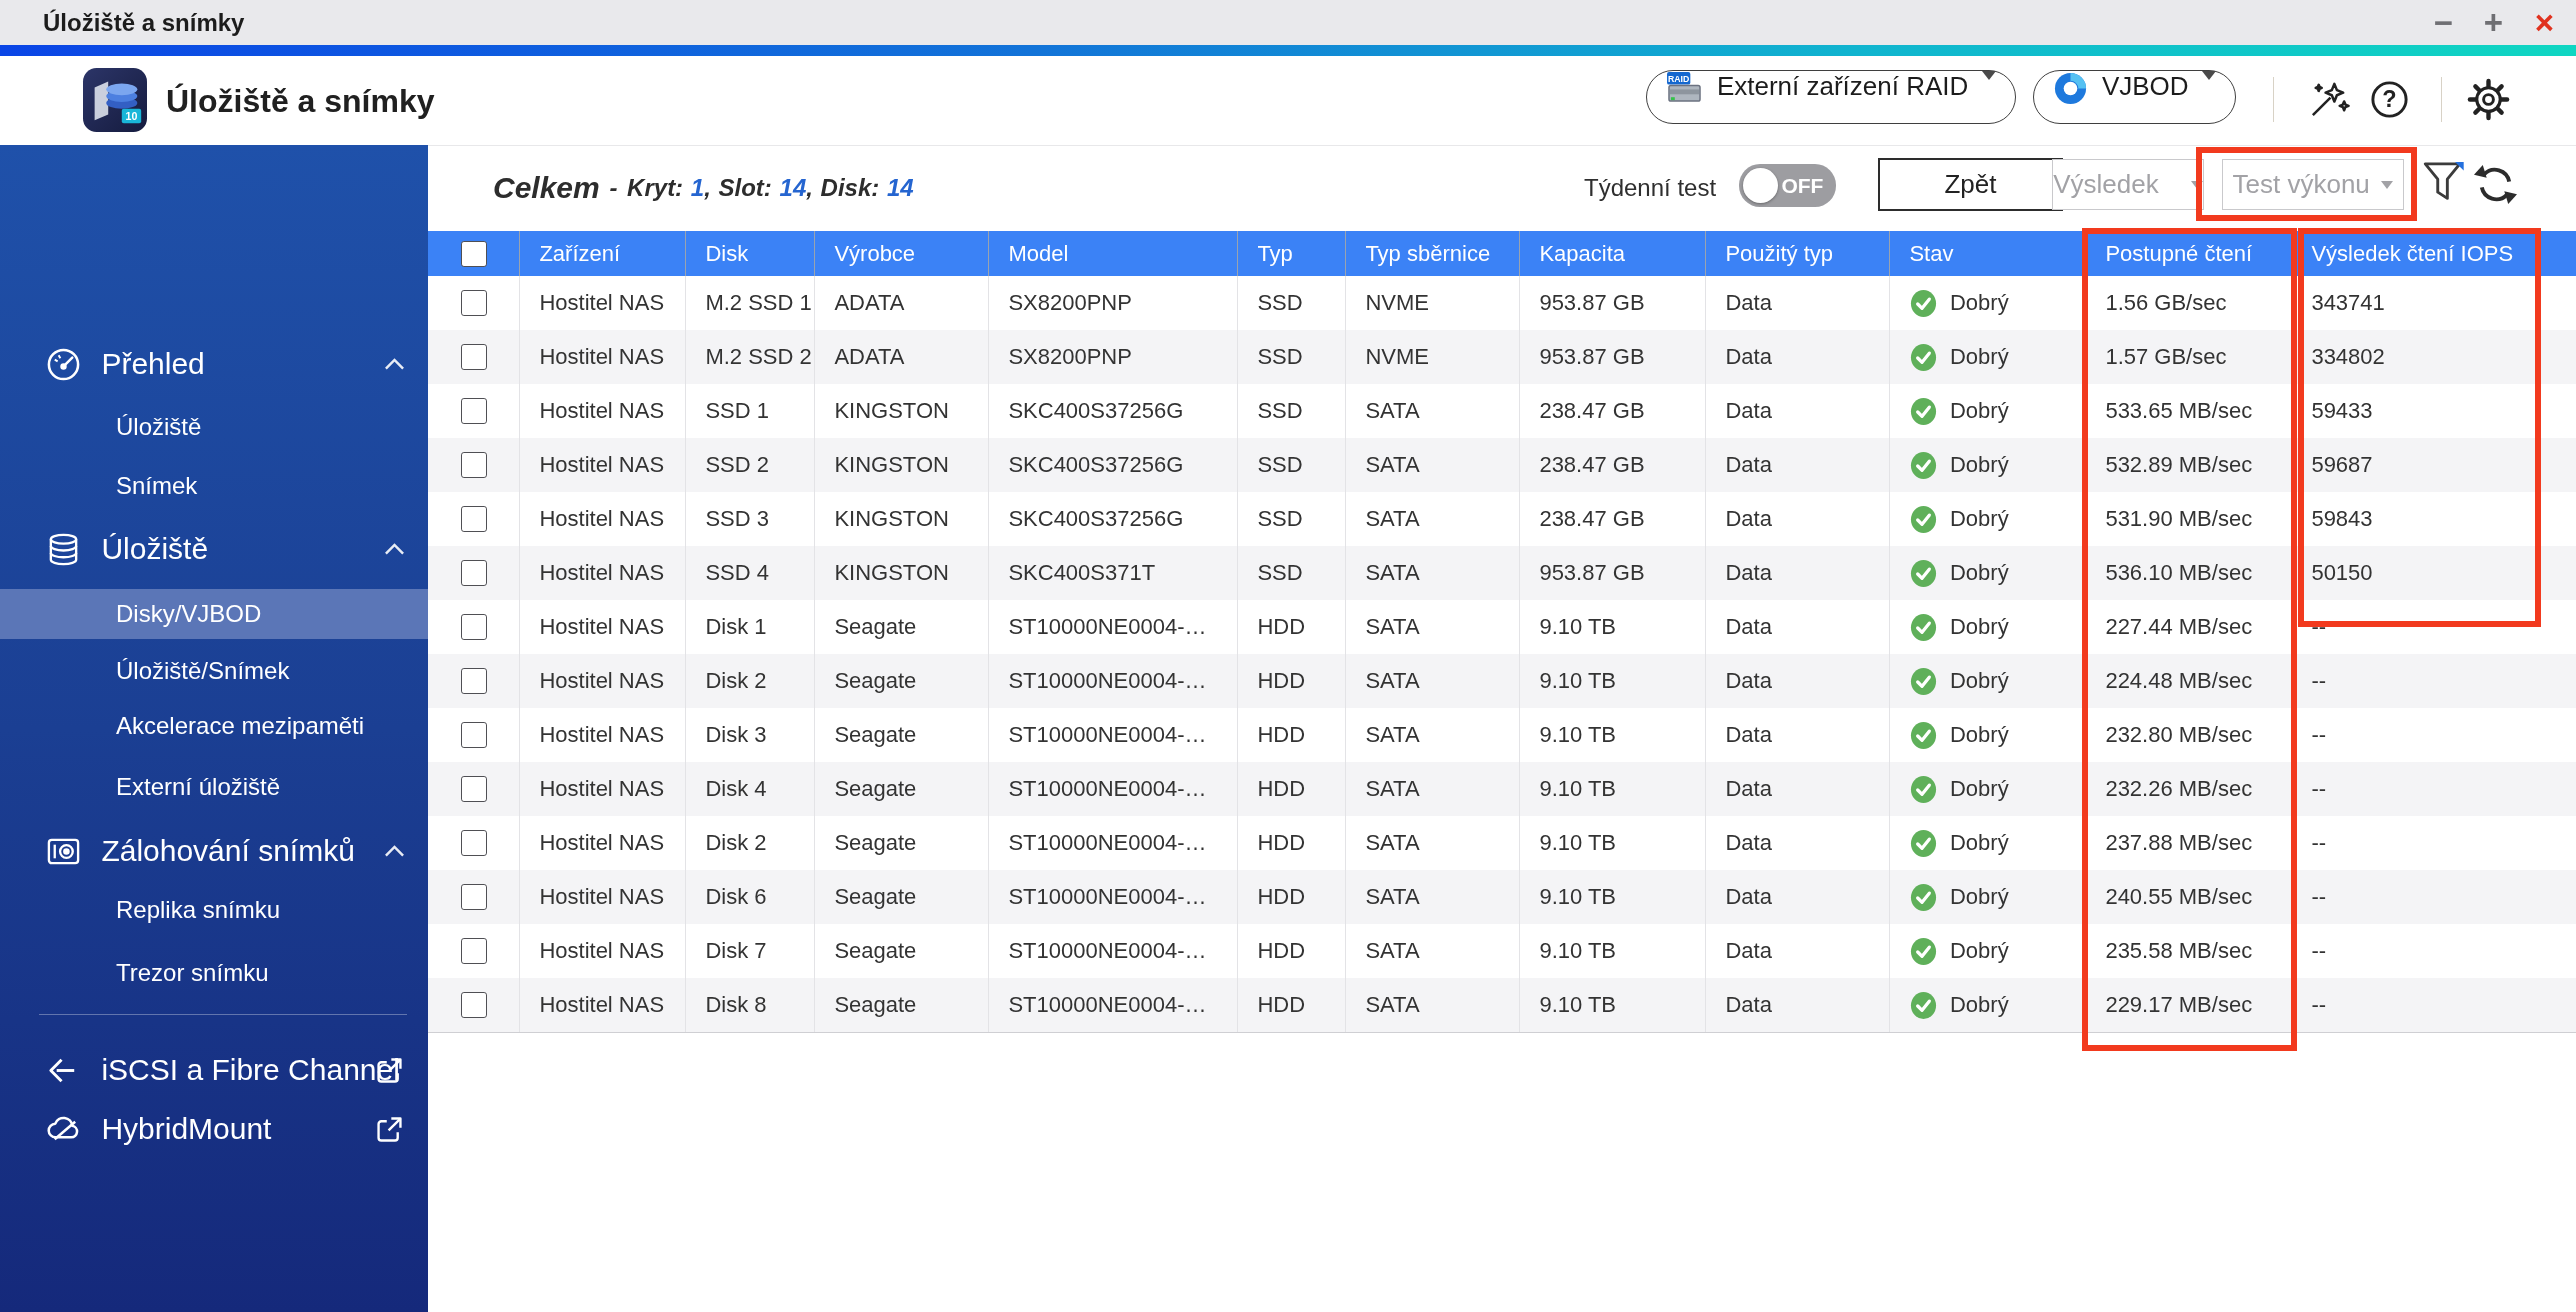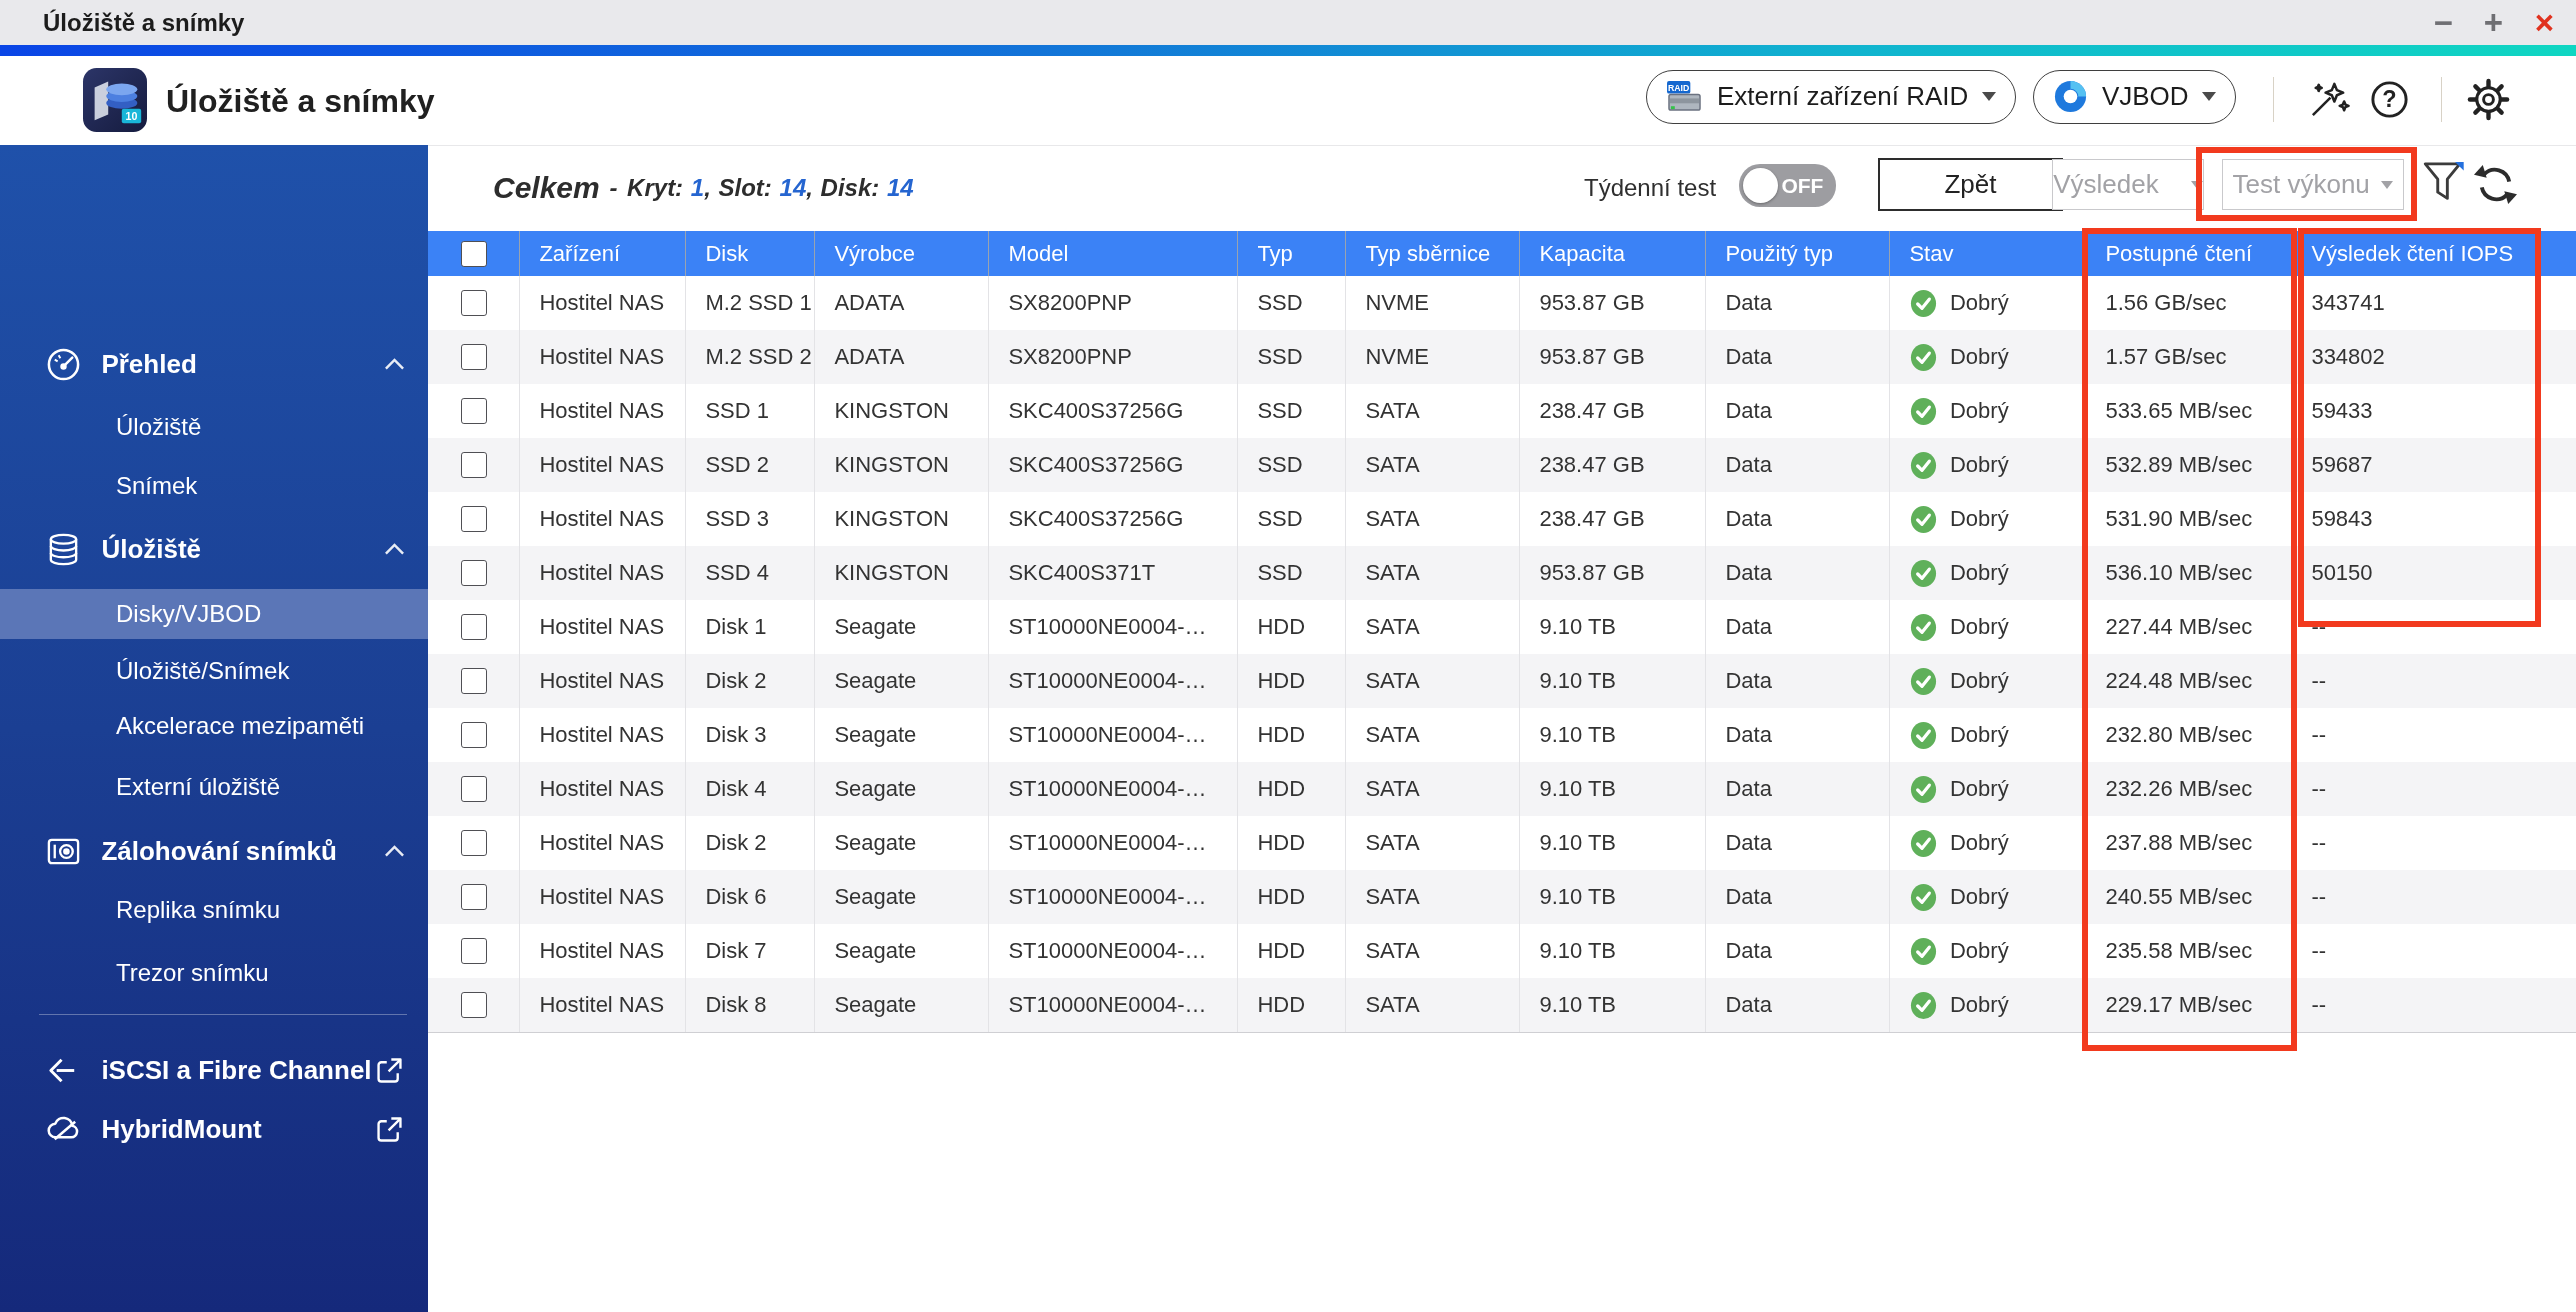--- a/index.html
+++ b/index.html
@@ -18,36 +18,36 @@
   
   .gradbar{position:absolute;left:0;top:45px;width:2576px;height:11.6px;
            background:linear-gradient(90deg,#0a45e6 0%,#1273d8 40%,#10b4cf 72%,#0fd6c2 100%);}
 
   
   .appheader{position:absolute;left:0;top:56px;width:2576px;height:89px;background:#fff;border-bottom:1px solid #e8e8ea;}
   .appicon{position:absolute;left:83px;top:11.6px;width:64px;height:64px;border-radius:13.5px;
            background:linear-gradient(135deg,#2c3568,#151b3e);display:flex;align-items:center;justify-content:center;}
   .apptitle{position:absolute;left:166px;top:50%;transform:translateY(-50%);font-size:32px;font-weight:600;color:#202020;}
   .pill{position:absolute;top:13.5px;height:54px;border:1.9px solid #3f3f3f;border-radius:27px;background:#fff;
-        display:flex;align-items:center;gap:13.5px;padding:0 19.4px;box-sizing:border-box;cursor:pointer;}
+        display:flex;align-items:flex-start;gap:13.5px;padding:0 19.4px;box-sizing:border-box;cursor:pointer;}
   .pill-raid{left:1646px;width:370px;}
   .pill-vjbod{left:2033px;width:203px;}
   .pill-label{font-size:26px;color:#1c1c1c;white-space:nowrap;}
   .caret{width:0;height:0;border-left:7.7px solid transparent;border-right:7.7px solid transparent;border-top:9.7px solid #4a4a4a;margin-left:auto;}
   .hdr-divider{position:absolute;top:21px;width:1px;height:45px;background:#d8d2c6;}
   .hdr-icon{position:absolute;top:21px;width:45px;height:45px;display:flex;align-items:center;justify-content:center;cursor:pointer;}
 
   
   .sidebar{position:absolute;left:0;top:145px;width:428px;height:1167px;
            background:linear-gradient(180deg,#1f51aa 0%,#1b3f93 50%,#15297b 100%);}
   .side-item{position:absolute;left:0;width:428px;height:48px;display:flex;align-items:center;color:#fff;cursor:pointer;box-sizing:border-box;}
   .side-section{padding-left:45px;}
   .side-sub{padding-left:116px;}
   .side-icon{width:37px;height:37px;margin-right:19.4px;display:flex;align-items:center;justify-content:center;flex:0 0 37px;}
-  .side-label-section{font-size:26px;font-weight:700;white-space:nowrap;}
+  .side-label-section{font-size:30px;font-weight:400;white-space:nowrap;}
   .side-label-sub{font-size:24px;font-weight:400;white-space:nowrap;}
   .side-chevron{position:absolute;right:23px;display:flex;}
   .selected{background:#5b76b7;}
   .side-divider{position:absolute;left:39px;top:869px;width:368px;height:1px;background:rgba(255,255,255,.32);}
   .ext-icon{position:absolute;right:23px;display:flex;}
 
   
   .summary{position:absolute;left:493px;top:145px;height:86px;display:flex;align-items:center;font-style:italic;}
   .sum-total{font-size:30px;font-weight:700;color:#2d2d2d;}
   .sum-dash{font-size:24px;font-weight:600;color:#2d2d2d;margin:0 9.7px;}

